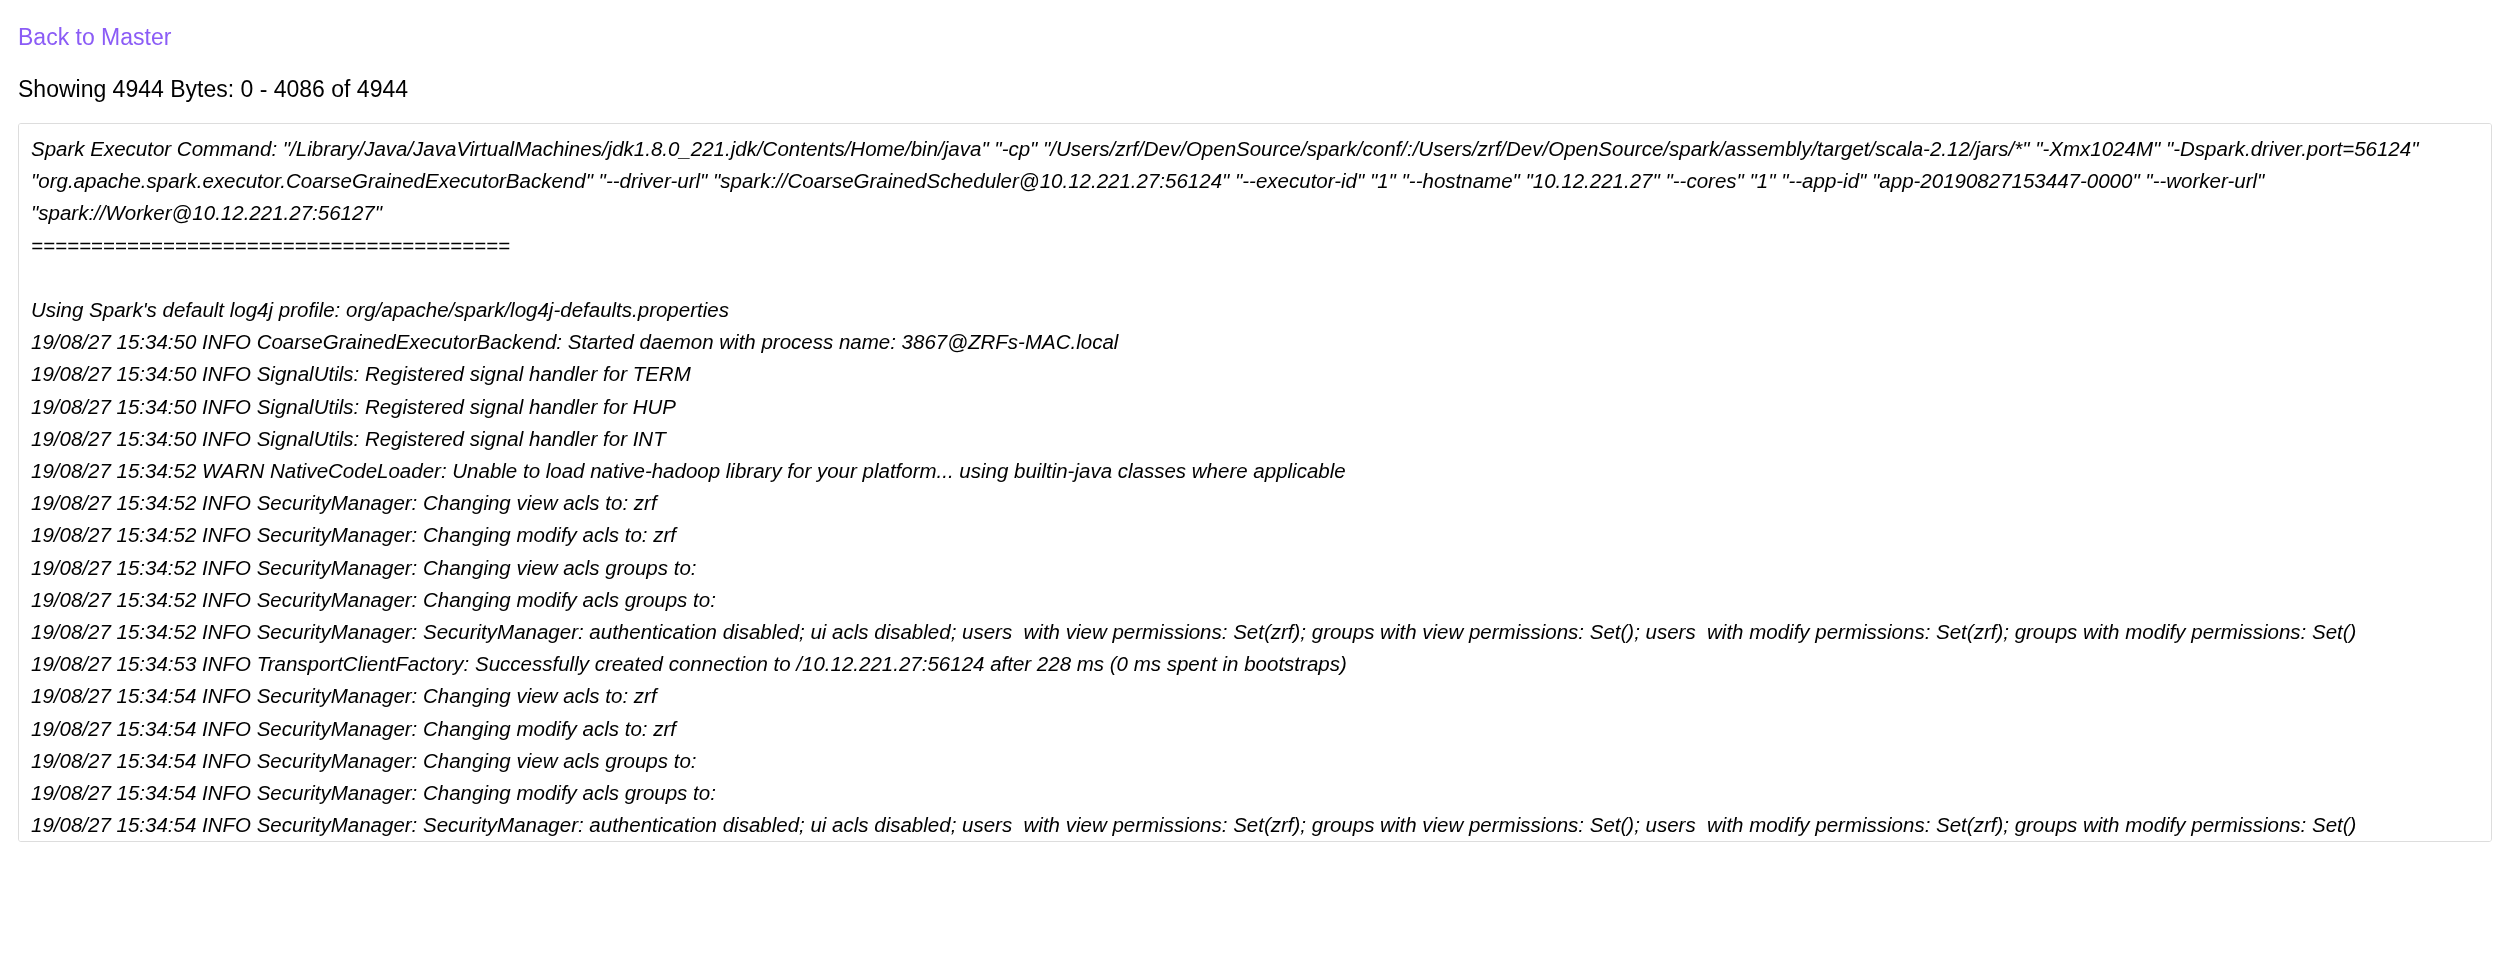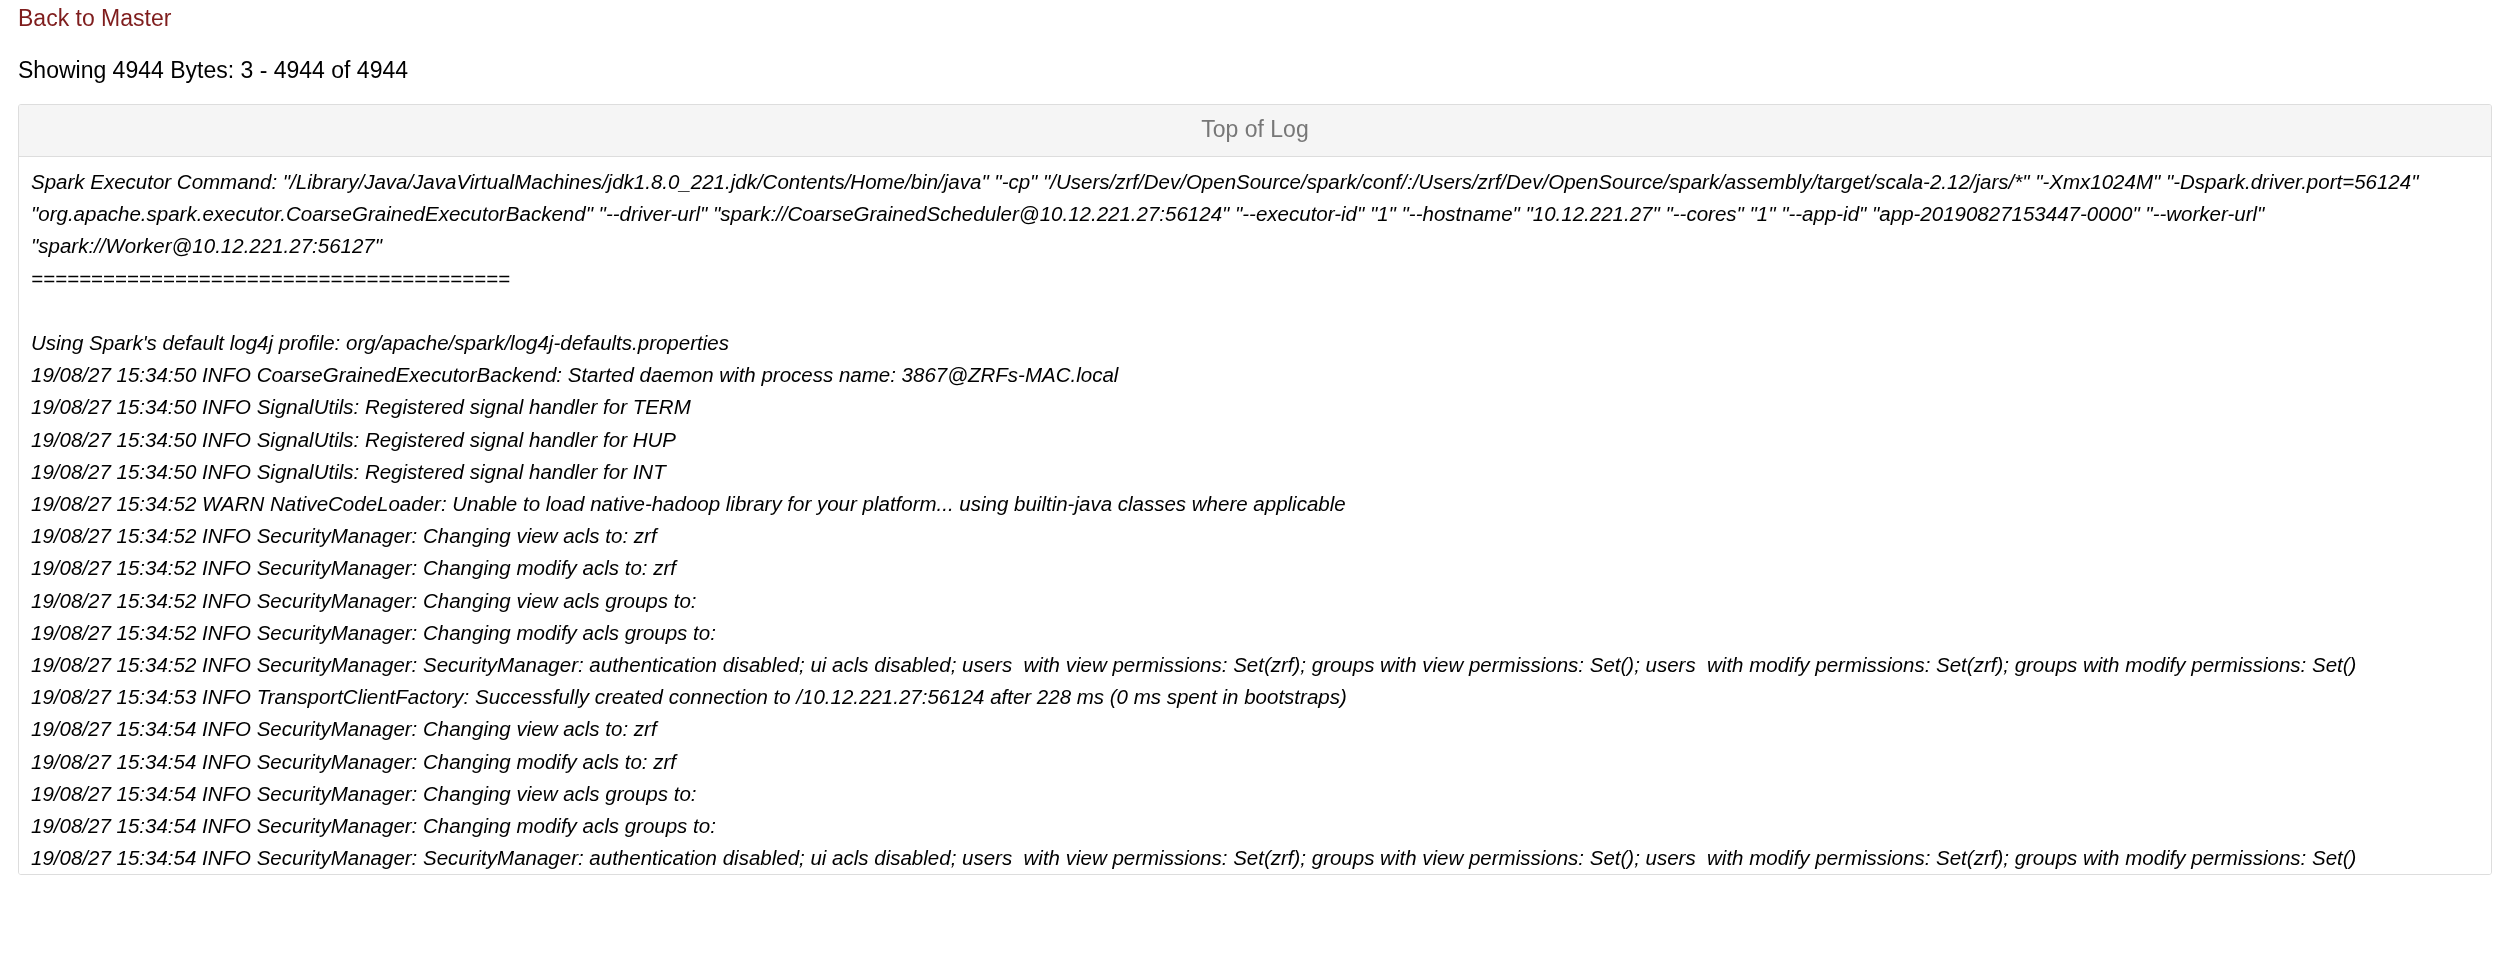--- a/index.html
+++ b/index.html
@@ -13,23 +13,23 @@
     color: #000000;
     width: 2510px;
     -webkit-font-smoothing: antialiased;
   }
   .page {
     padding: 0 18px;
     box-sizing: border-box;
   }
   .back-link {
     display: inline-block;
-    margin-top: 5px;
+    margin-top: 24px;
     margin-bottom: 0;
-    color: #7f1d1d;
+    color: #8b5cf6;
     font-size: 23px;
     text-decoration: none;
     cursor: pointer;
   }
   .showing-line {
     margin-top: 25px;
     font-size: 23px;
     color: #000000;
   }
   .log-panel {
@@ -64,24 +64,23 @@
     font-style: italic;
   }
 </style>
 </head>
 <body>
 
 <div class="page">
 
   <a class="back-link">Back to Master</a>
 
-  <div class="showing-line">Showing 4944 Bytes: 3 - 4944 of 4944</div>
+  <div class="showing-line">Showing 4944 Bytes: 0 - 4086 of 4944</div>
 
   <div class="log-panel">
-    <div class="log-panel-heading">Top of Log</div>
     <div class="log-body">
       <pre class="log-content">Spark Executor Command: "/Library/Java/JavaVirtualMachines/jdk1.8.0_221.jdk/Contents/Home/bin/java" "-cp" "/Users/zrf/Dev/OpenSource/spark/conf/:/Users/zrf/Dev/OpenSource/spark/assembly/target/scala-2.12/jars/*" "-Xmx1024M" "-Dspark.driver.port=56124" "org.apache.spark.executor.CoarseGrainedExecutorBackend" "--driver-url" "spark://CoarseGrainedScheduler@10.12.221.27:56124" "--executor-id" "1" "--hostname" "10.12.221.27" "--cores" "1" "--app-id" "app-20190827153447-0000" "--worker-url" "spark://Worker@10.12.221.27:56127"
 ========================================
 
 Using Spark's default log4j profile: org/apache/spark/log4j-defaults.properties
 19/08/27 15:34:50 INFO CoarseGrainedExecutorBackend: Started daemon with process name: 3867@ZRFs-MAC.local
 19/08/27 15:34:50 INFO SignalUtils: Registered signal handler for TERM
 19/08/27 15:34:50 INFO SignalUtils: Registered signal handler for HUP
 19/08/27 15:34:50 INFO SignalUtils: Registered signal handler for INT
 19/08/27 15:34:52 WARN NativeCodeLoader: Unable to load native-hadoop library for your platform... using builtin-java classes where applicable

